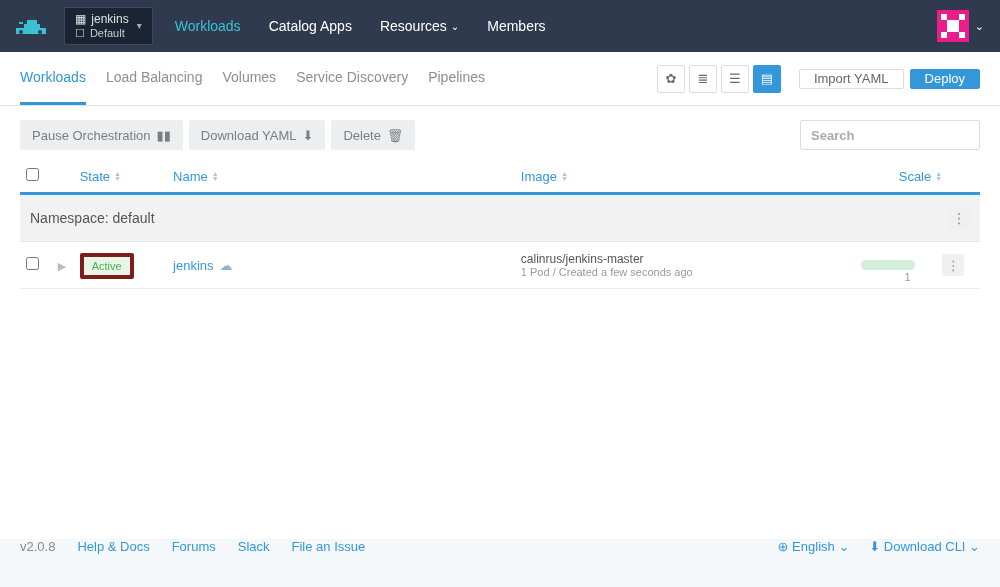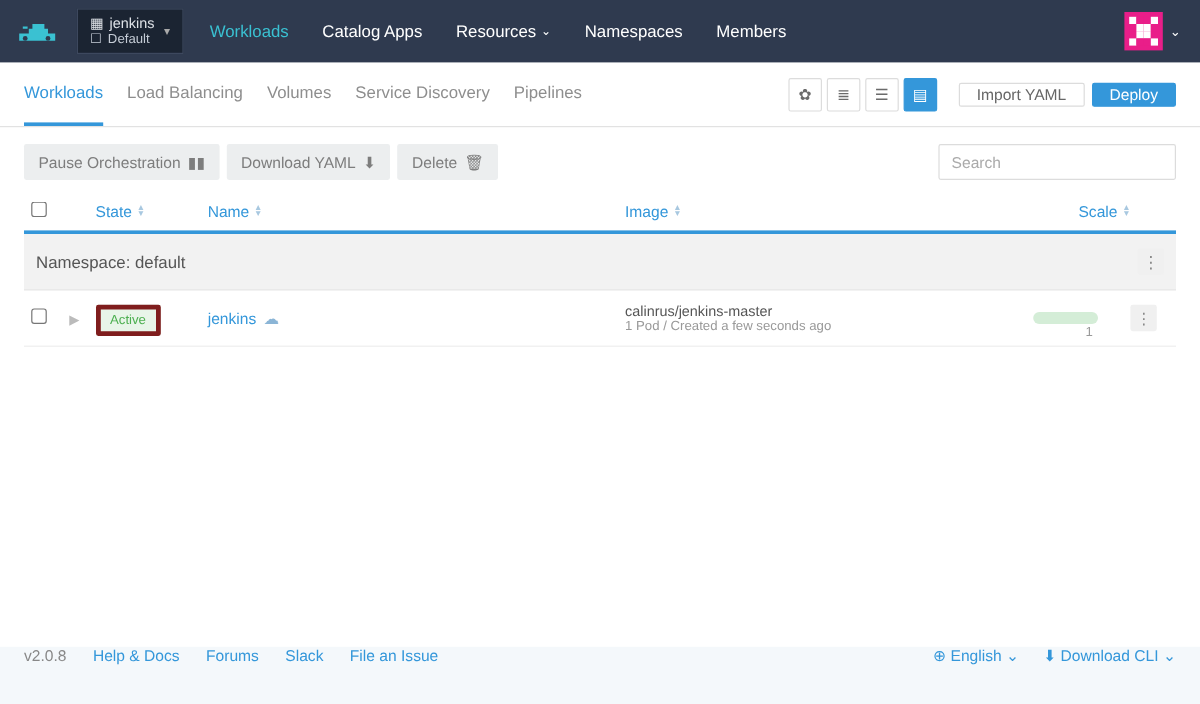--- a/index.html
+++ b/index.html
@@ -32,21 +32,21 @@
 .view-btns { display: flex; gap: 4px; margin-right: 12px; }
 .view-btn { width: 28px; height: 28px; border: 1px solid #dcdcdc; background: #fff; display: flex; align-items: center; justify-content: center; cursor: pointer; color: #6b6b6b; border-radius: 2px; }
 .view-btn.active { background: #3497da; border-color: #3497da; color: #fff; }
 .btn { height: 20px; padding: 0 14px; border: 1px solid #dcdcdc; background: #fff; color: #666; font-size: 13px; cursor: pointer; border-radius: 2px; margin-left: 6px; }
 .btn.primary { background: #3497da; border-color: #3497da; color: #fff; }
 
 
 .action-row { display: flex; align-items: center; padding: 14px 20px 0 20px; }
 .action-btn { height: 30px; padding: 0 12px; background: #eceeef; border: none; color: #7d7d7d; font-size: 13px; cursor: pointer; display: inline-flex; align-items: center; gap: 6px; border-radius: 2px; margin-right: 6px; }
 .action-spacer { flex: 1; }
-.search-input { width: 198px; height: 30px; border: 1px solid #dcdcdc; padding: 0 10px; font-size: 13px; border-radius: 2px; }
+.search-input { width: 180px; height: 30px; border: 1px solid #dcdcdc; padding: 0 10px; font-size: 13px; border-radius: 2px; font-weight: bold; }
 .search-input::placeholder { color: #aaa; }
 
 
 .table-wrap { padding: 10px 20px 0 20px; }
 .thead { display: flex; align-items: center; border-bottom: 3px solid #3497da; padding: 8px 6px; }
 .th { color: #3497da; font-size: 13px; font-weight: 400; display: flex; align-items: center; gap: 4px; cursor: pointer; }
 .col-chk { width: 32px; }
 .col-expand { width: 22px; }
 .col-state { width: 94px; }
 .col-name { width: 350px; }
@@ -106,23 +106,20 @@
   <div class="nav-items">
     <div class="nav-item active">
         <span>Workloads</span>
       </div>
     <div class="nav-item">
         <span>Catalog Apps</span>
       </div>
     <div class="nav-item">
         <span>Resources</span>
         <span class="nav-chevron">⌄</span>
-      </div>
-    <div class="nav-item">
-        <span>Namespaces</span>
       </div>
     <div class="nav-item">
         <span>Members</span>
       </div>
   </div>
   <div class="nav-spacer"></div>
   <div class="user-icon">
     <div class="user-icon-inner">
       <div class="w"></div>
         <div></div>

